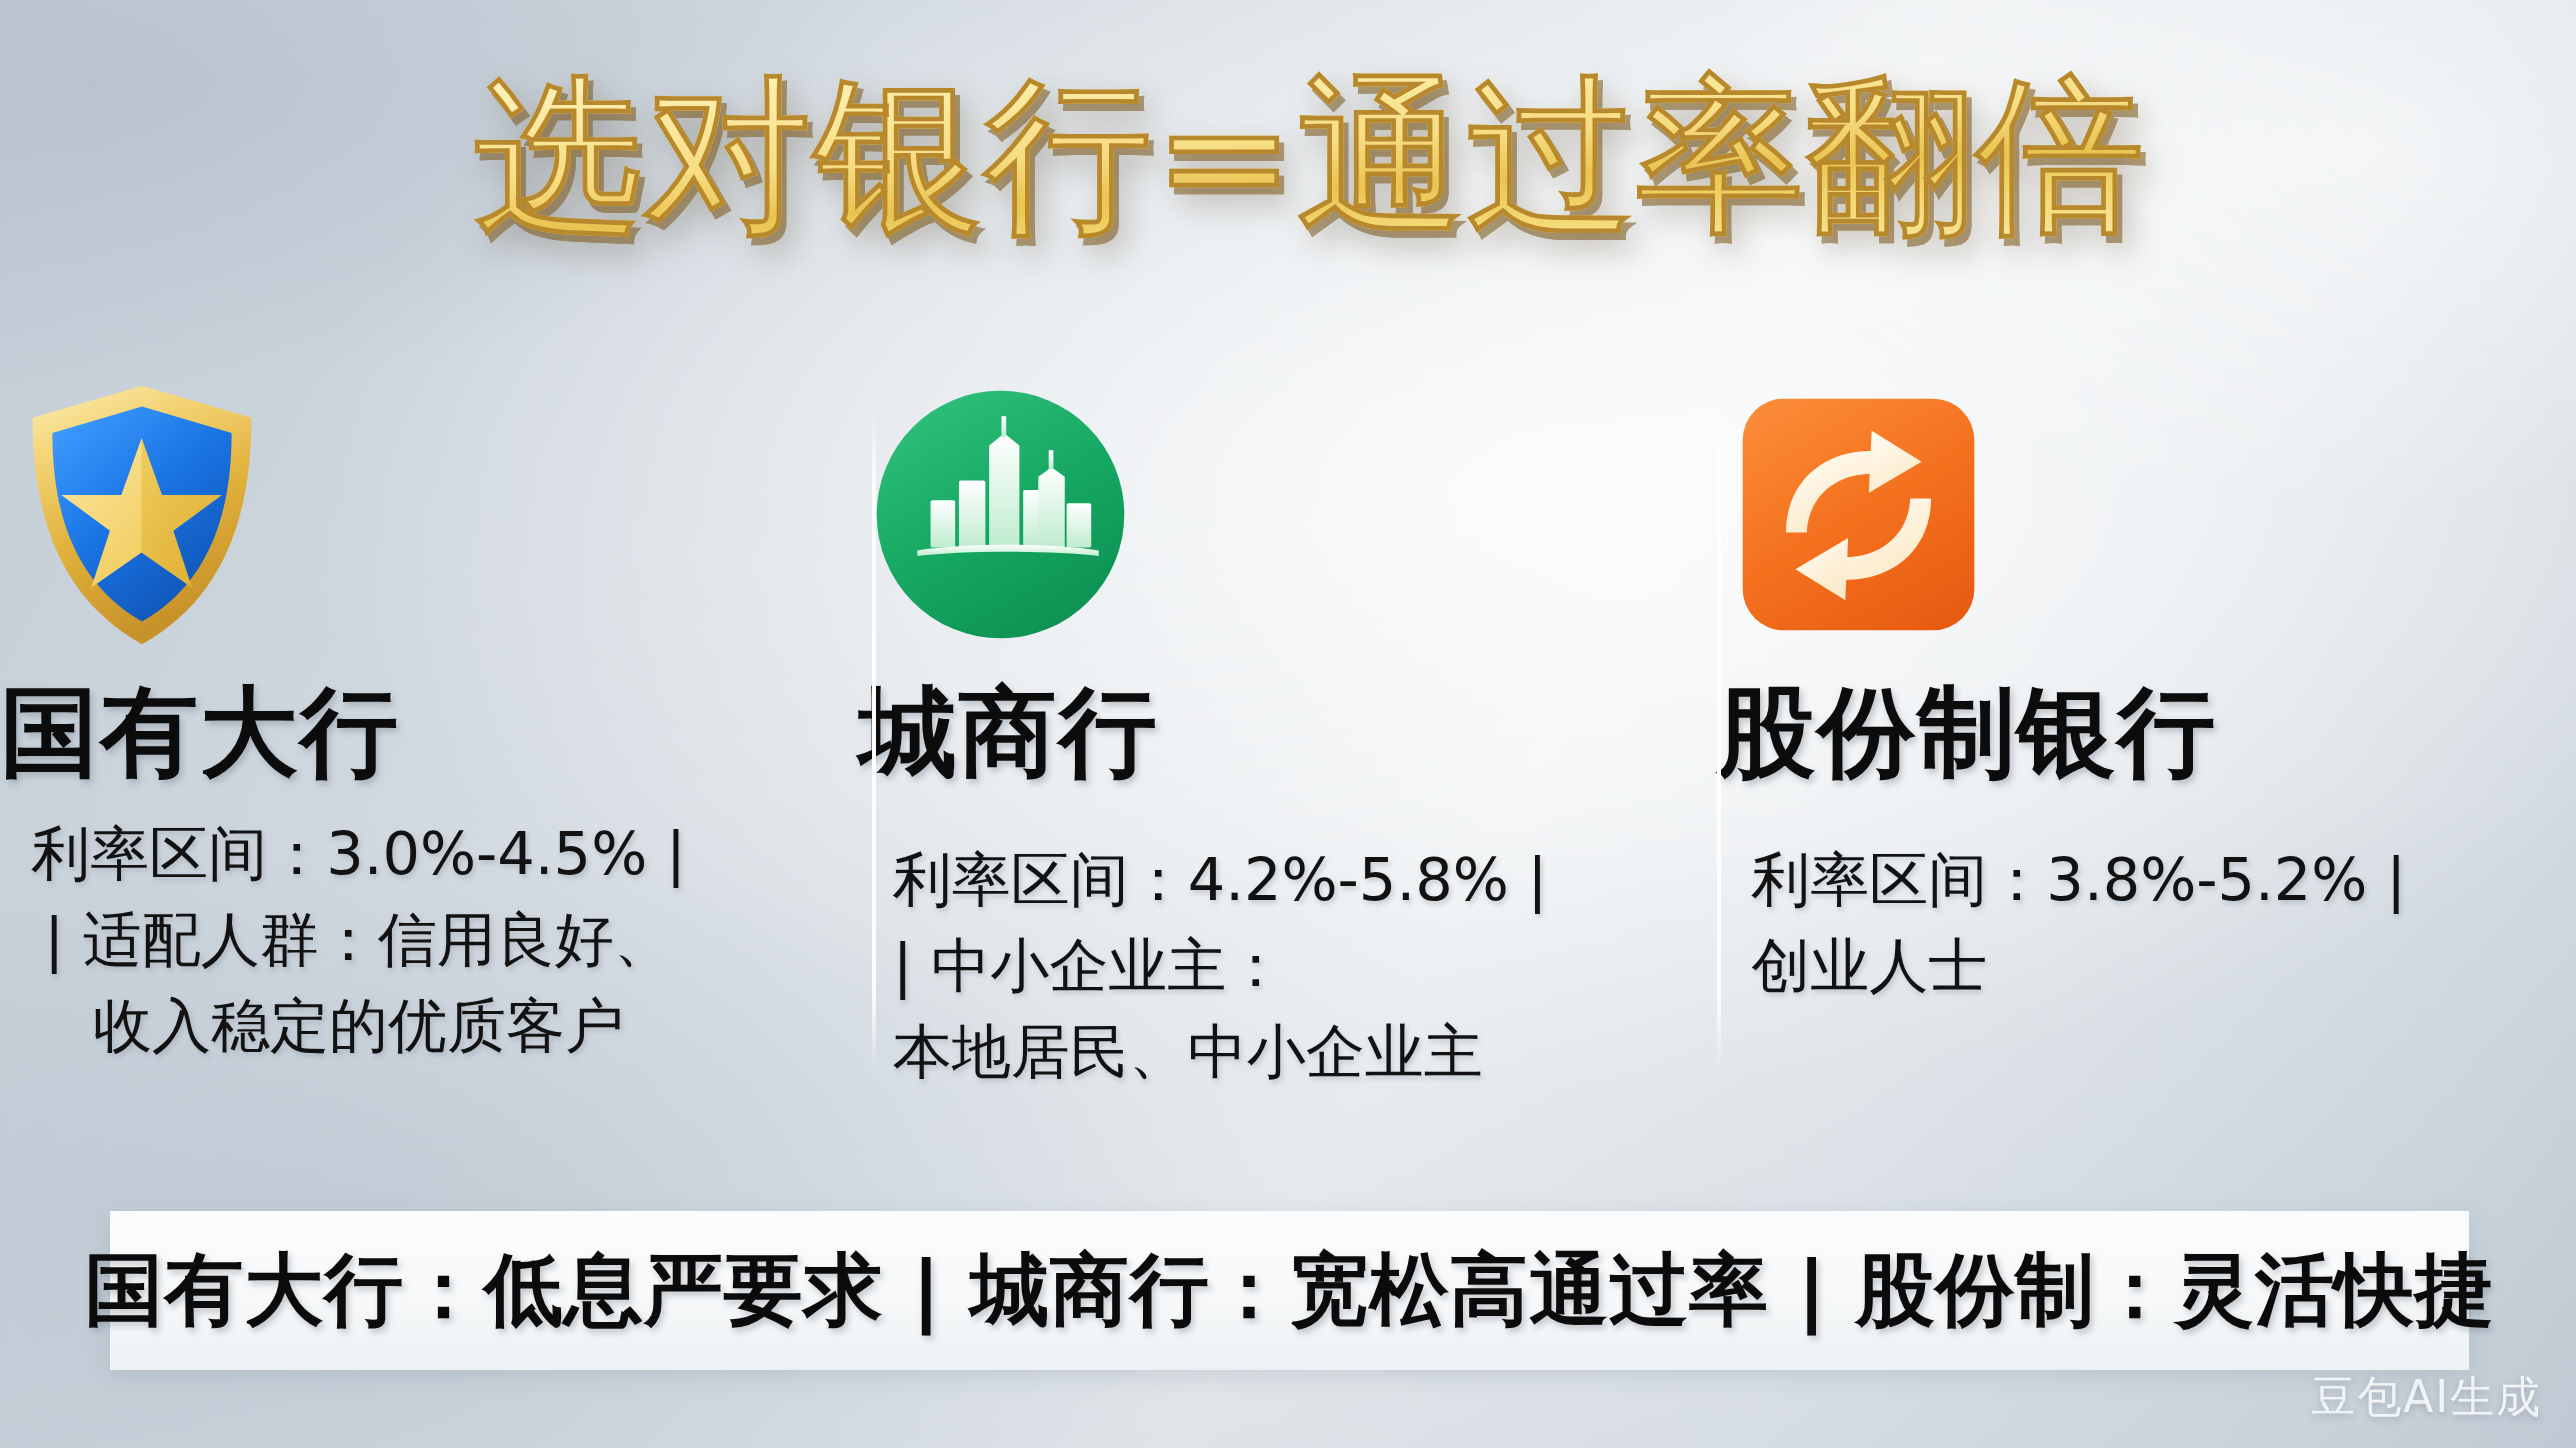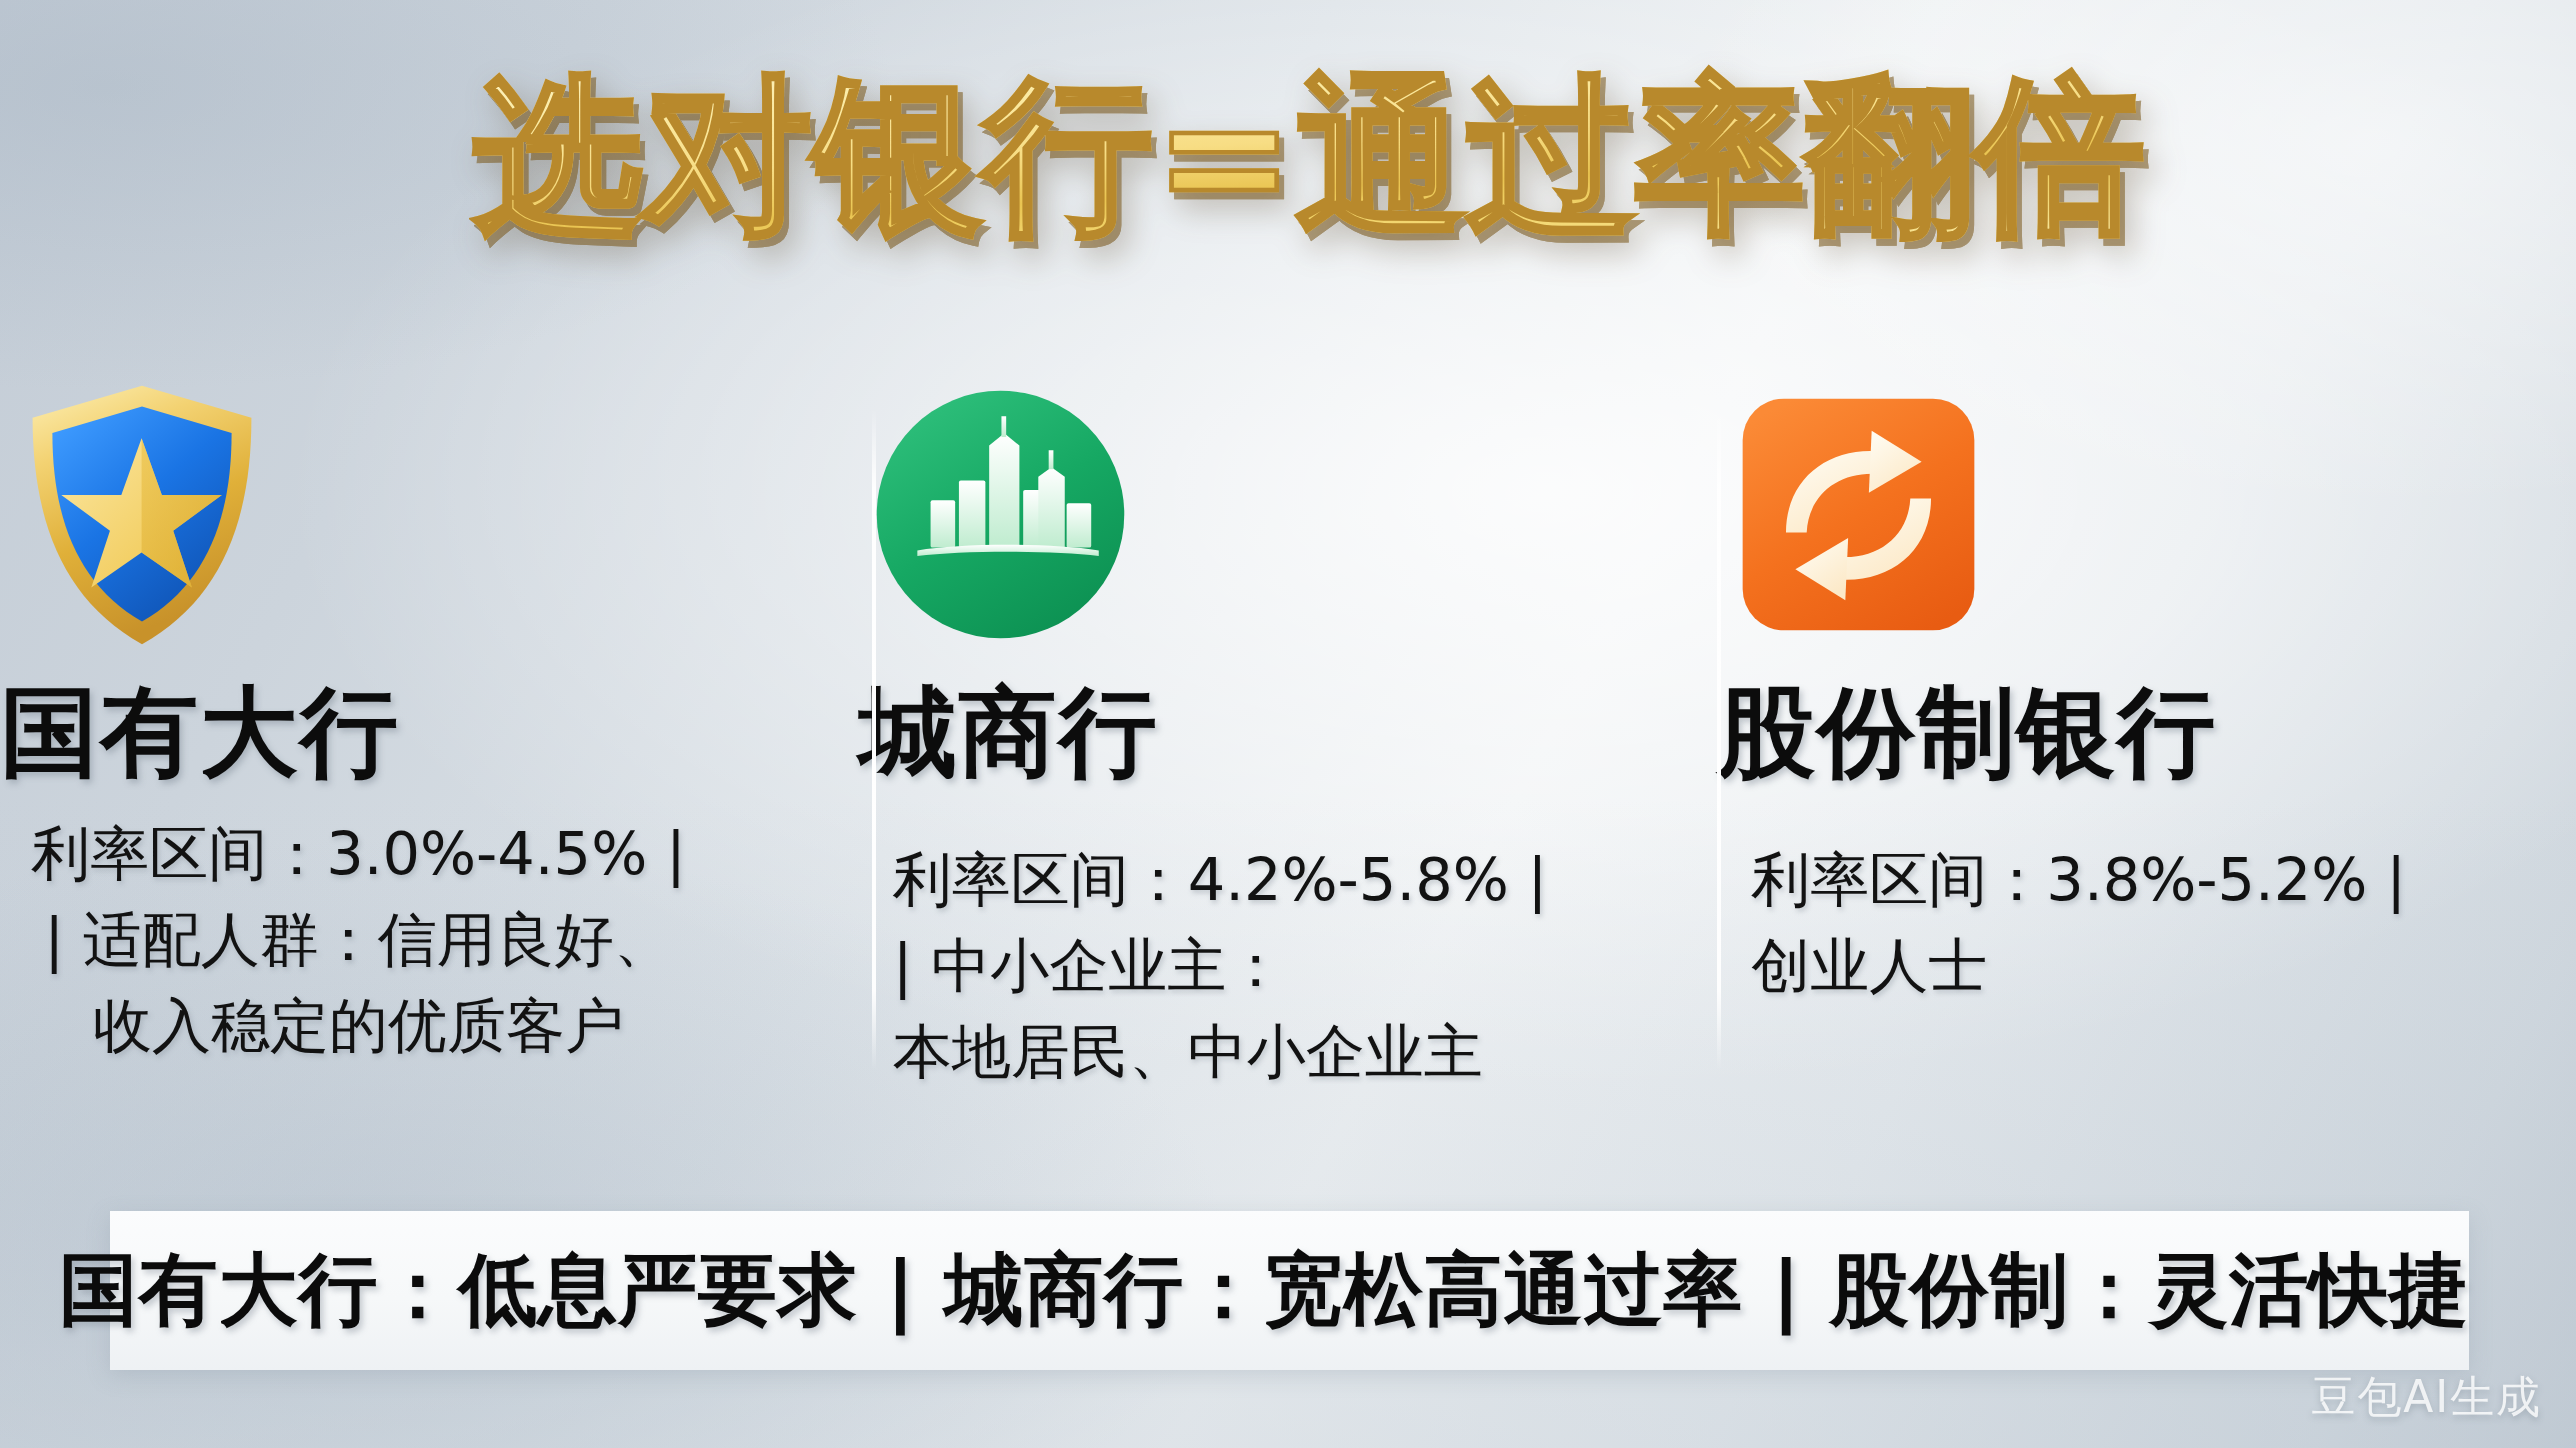--- a/index.html
+++ b/index.html
@@ -19,21 +19,21 @@
     background:radial-gradient(ellipse 48% 40% at 14% 86%,rgba(168,182,196,.42) 0%,rgba(168,182,196,0) 70%),
                radial-gradient(ellipse 40% 36% at 92% 10%,rgba(255,255,255,.55) 0%,rgba(255,255,255,0) 70%),
                radial-gradient(ellipse 44% 30% at 4% 6%,rgba(160,175,190,.35) 0%,rgba(160,175,190,0) 70%);}
   #bg .layer4{position:absolute;inset:0;
     background:linear-gradient(180deg,rgba(255,255,255,0) 55%,rgba(186,197,208,.30) 100%);}
 
   
   #title-wrap{position:absolute;top:66px;left:0;width:2576px;text-align:center;z-index:5;}
   #title{
     display:inline-block;
-    font-size:168px;font-weight:700;letter-spacing:1.9px;line-height:1.08;
+    font-size:168px;font-weight:400;letter-spacing:1.9px;line-height:1.08;
     font-family:"DejaVu Sans","Liberation Sans",sans-serif;
     background:linear-gradient(177deg,#fdf4c4 0%,#fbeaa2 22%,#f7dd84 44%,#e9c451 62%,#f3d873 78%,#fbeba8 100%);
     -webkit-background-clip:text;background-clip:text;color:transparent;
     -webkit-text-stroke:4.7px #b8892c;
     paint-order:stroke fill;
     filter:drop-shadow(5.7px 7.5px 0 rgba(121,86,23,.55)) drop-shadow(9.4px 13.2px 15px rgba(90,70,40,.30));
     white-space:nowrap;
     margin-left:44px;
   }
 
@@ -62,21 +62,21 @@
   }
   .card-body .ln{display:block;white-space:nowrap;}
   .c1 .card-body{text-align:center;}
   .c2 .card-body,.c3 .card-body{text-align:left;padding-left:34px;margin-top:26px;}
   .c1 .card-body .ln{text-align:center;}
 
   
   #bottom-bar{
     position:absolute;left:110px;top:1211px;width:2359px;height:159px;
     background:linear-gradient(180deg,#fbfcfd 0%,#f6f8f9 55%,#eef1f4 100%);
-    display:flex;align-items:center;justify-content:flex-end;z-index:5;
+    display:flex;align-items:center;justify-content:center;z-index:5;
     box-shadow:0 5.7px 21px rgba(140,152,164,.30);
   }
   #bottom-text{
     font-size:79px;font-weight:700;color:#0b0b0b;letter-spacing:0.9px;
     font-family:"DejaVu Sans","Liberation Sans",sans-serif;
     text-shadow:2.8px 3.8px 6.6px rgba(120,130,142,.40);
     white-space:nowrap;
   }
 
   

